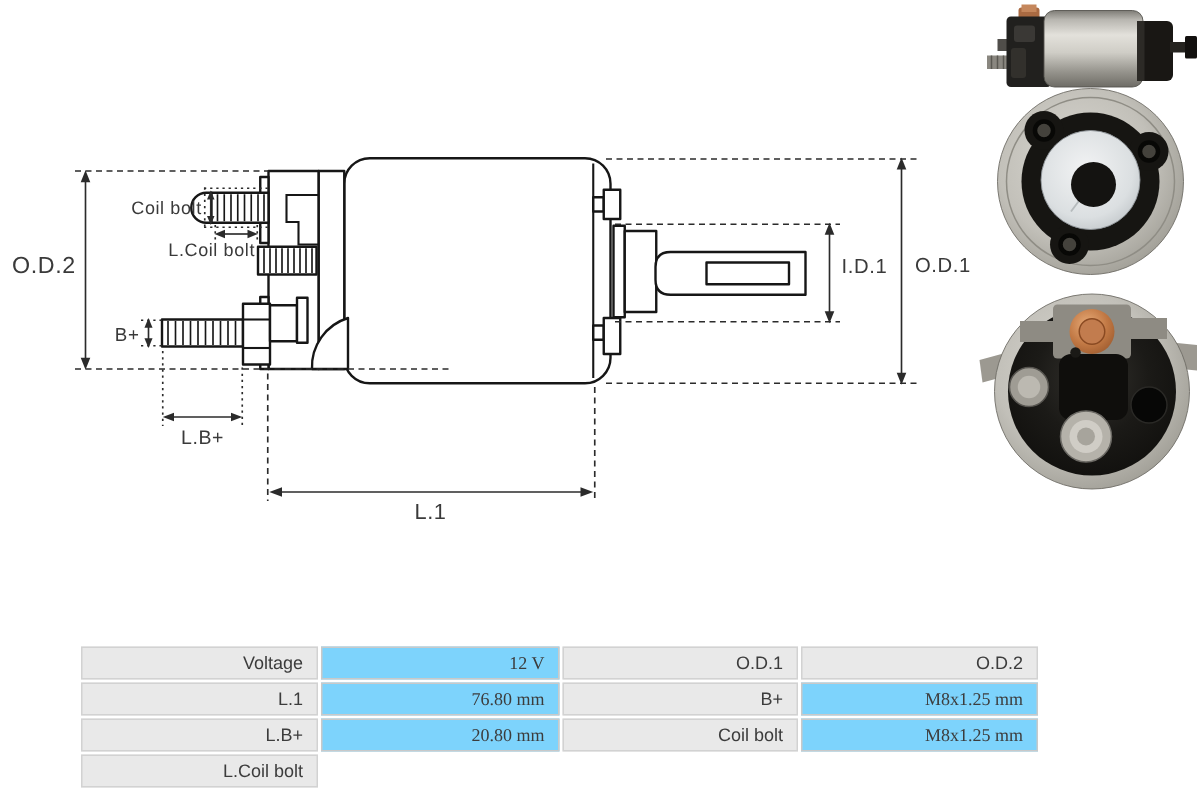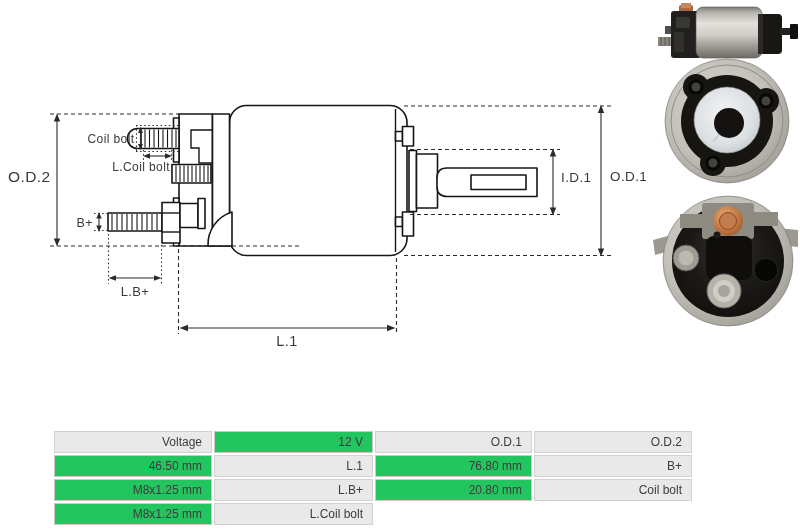--- a/index.html
+++ b/index.html
@@ -31,21 +31,21 @@
     grid-template-rows:repeat(4,22px);
     gap:2px;
     padding-left:44px;
   }
   .cell{
     box-sizing:border-box;border:1px solid #c9c9c9;
     font-size:12px;line-height:20px;color:#3c3c3c;
     text-align:right;padding-right:9px;overflow:hidden;
   }
   .cell.lbl{background:#e9e9e9;border-color:#d2d2d2;}
-  .cell.val{background:#22c55e;}
+  .cell.val{background:#7dd3fc;font-family:Liberation Serif, serif;}
 </style>
 </head>
 <body>
 
 <svg width="0" height="0" style="position:absolute" aria-hidden="true">
   <defs>
     <linearGradient id="gBody" x1="0" y1="0" x2="0" y2="1">
       <stop offset="0" stop-color="#7e7c76"></stop>
         <stop offset="0.12" stop-color="#b8b6b0"></stop>
       <stop offset="0.32" stop-color="#e3e1db"></stop>
@@ -276,21 +276,20 @@
   
   
 </div>
 
 <div class="abs specs">
   <div class="cell lbl">Voltage</div>
   <div class="cell val">12 V</div>
   <div class="cell lbl">O.D.1</div>
 
   <div class="cell lbl">O.D.2</div>
-  <div class="cell val">46.50 mm</div>
   <div class="cell lbl">L.1</div>
   <div class="cell val">76.80 mm</div>
 
   <div class="cell lbl">B+</div>
   <div class="cell val">M8x1.25 mm</div>
   <div class="cell lbl">L.B+</div>
   <div class="cell val">20.80 mm</div>
 
   <div class="cell lbl">Coil bolt</div>
   <div class="cell val">M8x1.25 mm</div>

